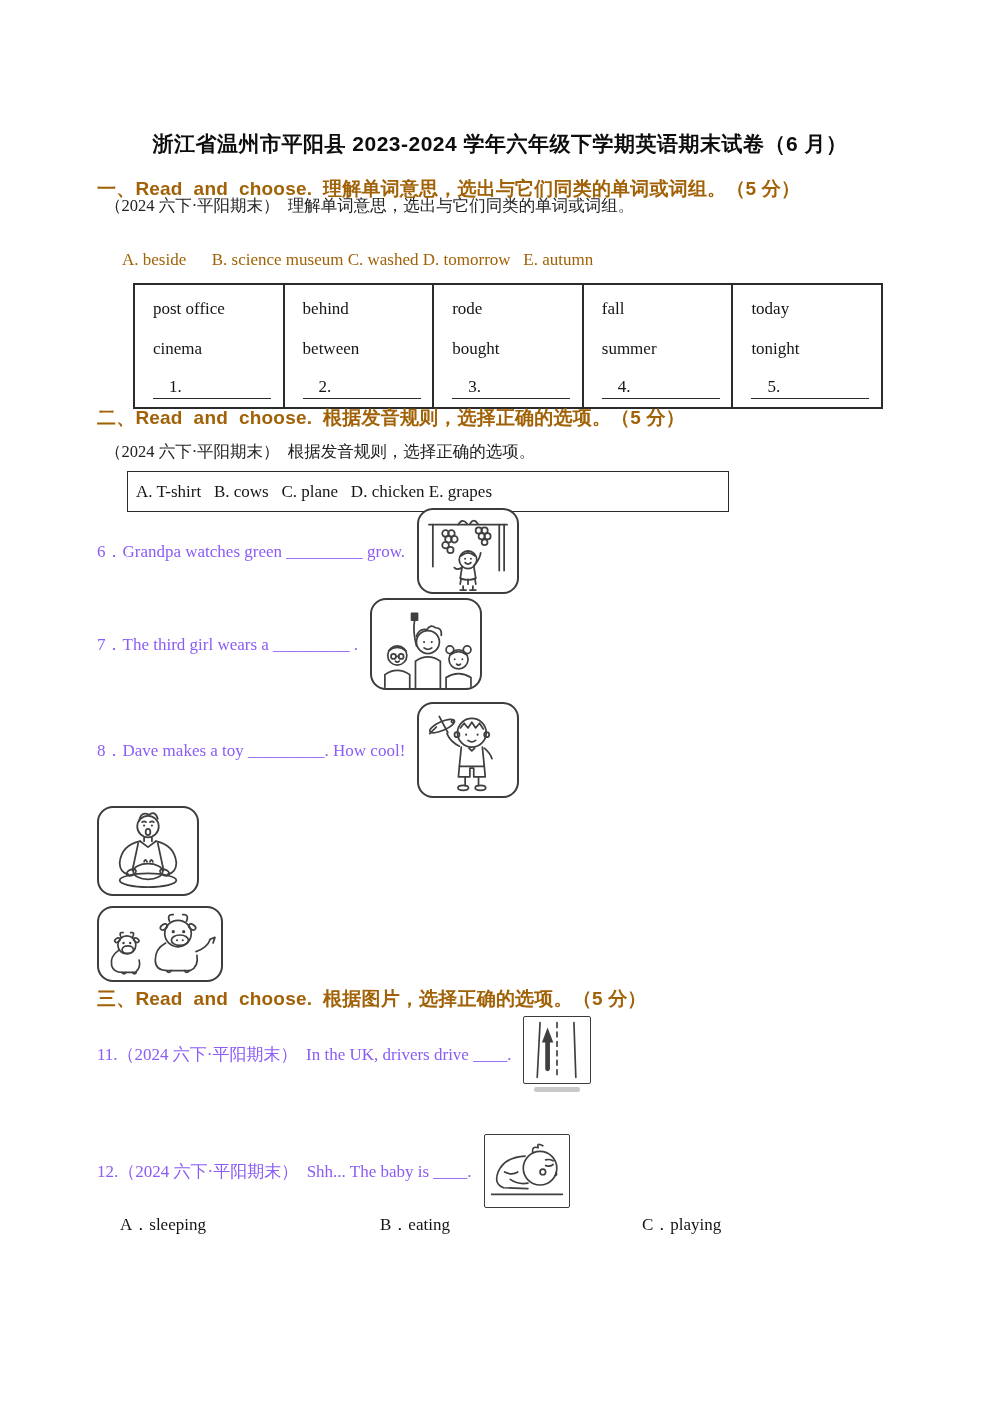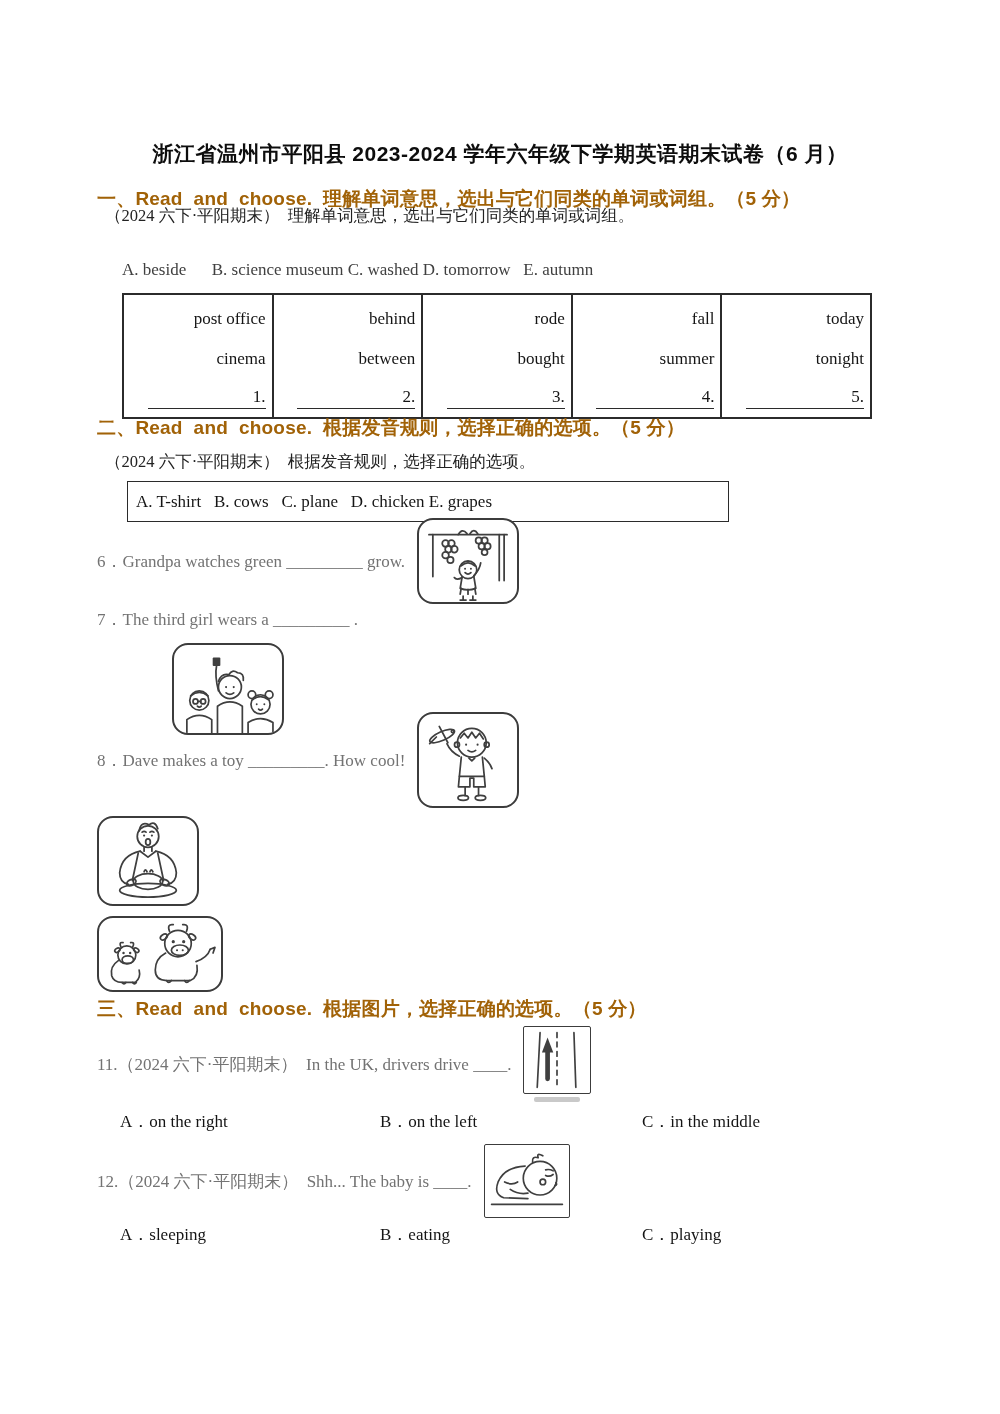--- a/index.html
+++ b/index.html
@@ -1,62 +1,62 @@
 <!DOCTYPE html>
 <html><head>
 <meta charset="utf-8">
 <style>
   * { margin:0; padding:0; box-sizing:border-box; }
   html,body { background:#fff; }
   body { font-family:"Liberation Serif", serif; color:#151515; }
   .page {
-    position:relative; width:1000px; height:1330px; margin:10px auto;
+    position:relative; width:1000px; height:1330px; margin:0 auto;
     background:#ffffff; overflow:hidden;
   }
   .pre { white-space:pre-wrap; }
   .title {
     position:absolute; top:130px; left:0; width:1000px; text-align:center;
     font-family:"Liberation Sans", sans-serif; font-weight:700; font-size:21px;
     letter-spacing:0.5px; color:#0d0d0d;
   }
   .sec-heading {
     position:absolute; left:97px;
     font-family:"Liberation Sans", sans-serif; font-weight:700; font-size:19px;
     color:#a16207; letter-spacing:0.2px;
   }
   .note {
     position:absolute; left:105px; font-size:16.5px; color:#222;
   }
   .opts-line {
-    position:absolute; left:122px; font-size:17px; color:#404040;
+    position:absolute; left:122px; font-size:17px; color:#a16207;
   }
   
   .cls-table {
-    position:absolute; top:283px; left:122px; width:750px; height:117px;
-    border-collapse:collapse; table-layout:fixed;text-align:right;
+    position:absolute; top:283px; left:133px; width:750px; height:117px;
+    border-collapse:collapse; table-layout:fixed;
   }
   .cls-table td {
     border:2px solid #2b2b2b; vertical-align:top;
     padding:14px 6px 8px 18px; font-size:17px;
   }
   .cls-word-top { display:block; }
   .cls-word-bot { display:block; margin-top:20px; }
   .cls-blank {
     display:inline-block; margin-top:18px; width:118px;
     border-bottom:1.6px solid #2b2b2b; text-indent:16px; font-size:17px;
     padding-bottom:1px;
   }
   .phonics-box {
     position:absolute; top:471px; left:127px; width:602px; height:41px;
     border:1.8px solid #2b2b2b; display:flex; align-items:center;
     padding-left:8px; font-size:17px;
   }
   .q-row {
     position:absolute; left:97px; display:flex; align-items:center; gap:12px;
-    font-size:17px; color:#737373;
+    font-size:17px; color:#8b5cf6;
   }
   .pic {
     flex:0 0 auto; background:#fff;
     border:2.4px solid #3c3c3c; border-radius:16px;
     display:flex; align-items:center; justify-content:center; overflow:hidden;
   }
   .pic.square { border-radius:2px; border-width:1.8px; }
   .pic svg { display:block; }
   .ill { stroke:#3f3f3f; stroke-width:1.8; fill:none;
          stroke-linecap:round; stroke-linejoin:round; }
@@ -145,21 +145,21 @@
         <path d="M56 57 Q62 51 63 44"></path>
           <path d="M44 59 Q38 62 36 59"></path>
         <path d="M44 58 L42 70 Q50 73 58 70 L56 58"></path>
         <path d="M43 70 L42 76 M57 70 L58 76 M50 71 V76"></path>
         <path d="M45 78 V82 M55 78 V82"></path>
           <path d="M42 82 H48 M52 82 H58"></path>
       </svg>
     </span>
   </div>
 
-  <div class="q-row" style="top:598px;flex-direction:column;">
+  <div class="q-row" style="top:598px;">
     <span class="pre">7．The third girl wears a _________ .</span>
     <span class="pic" style="width:112px;height:92px;">
       <svg class="ill" width="108" height="88" viewBox="0 0 112 92">
         <circle cx="26" cy="58" r="10"></circle>
         <path d="M17 53 Q26 46 35 53"></path>
         <circle cx="22" cy="59" r="2.6"></circle>
           <circle cx="30" cy="59" r="2.6"></circle>
           <path d="M24.5 59 H27.5"></path>
         <path d="M24 64 Q26 66 28 64"></path>
         <path d="M13 92 V78 Q26 69 39 78 V92"></path>
@@ -272,25 +272,20 @@
           <path d="M16 5 L13 63"></path>
           <path d="M34 5 V63" stroke-dasharray="5 5"></path>
           <path d="M52 5 L54 63"></path>
           <path d="M24 54 V24" stroke-width="5"></path>
           <polygon class="fill" points="24,10 18,26 30,26"></polygon>
         </svg>
       </span>
       <span class="caption-smudge"></span>
     </span>
   </div>
-  <div class="abc-row" style="top:1100px;">
-    <span class="pre">A．on the right</span>
-    <span class="pre">B．on the left</span>
-    <span class="pre">C．in the middle</span>
-  </div>
 
   <div class="q-row" style="top:1134px;align-items:center;">
     <span class="pre">12.（2024 六下·平阳期末）  Shh... The baby is ____.</span>
     <span class="pic square" style="width:86px;height:74px;">
       <svg class="ill" width="82" height="70" viewBox="0 0 88 74">
         <circle cx="58" cy="34" r="18"></circle>
         <path d="M50 17 Q49 10 56 12 Q54 6 61 10"></path>
         <circle cx="61" cy="38" r="3"></circle>
         <path d="M64 31 Q68 33 72 30"></path>
         <path d="M64 25 Q68 24 72 26"></path>

